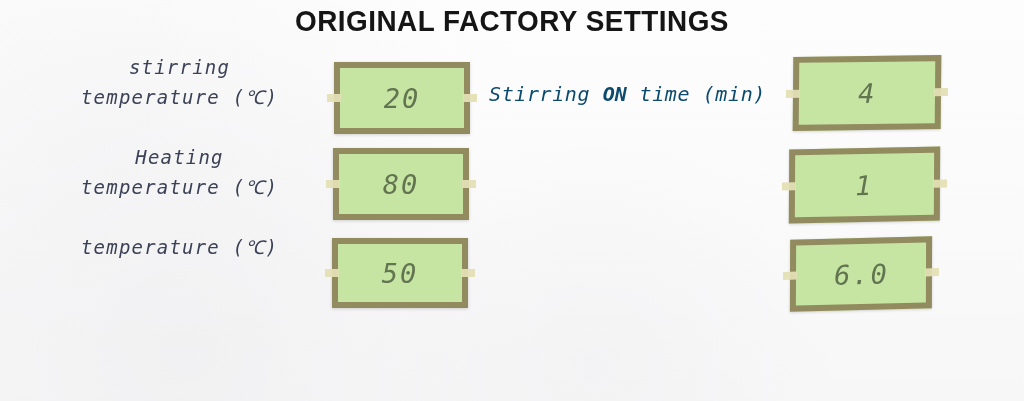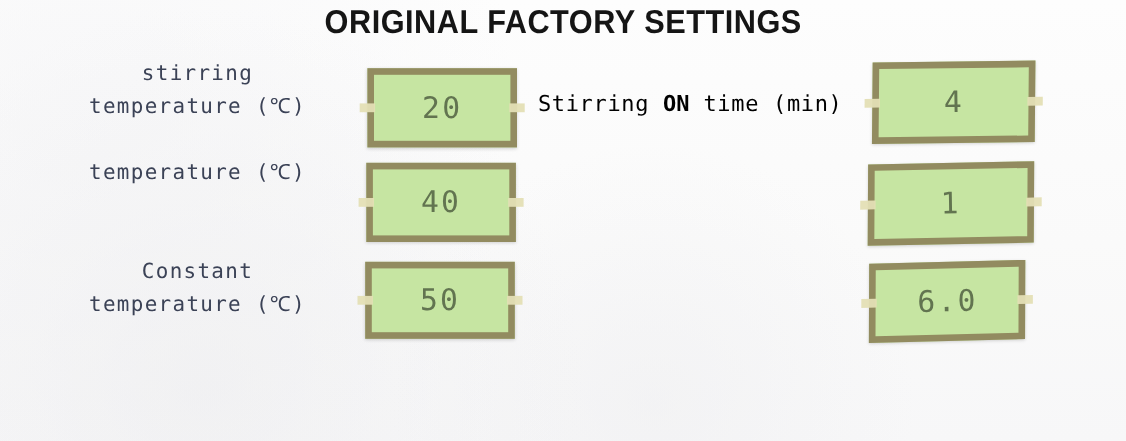--- a/index.html
+++ b/index.html
@@ -48,20 +48,21 @@
     transform-origin: center top;
     white-space: nowrap;
   }
 
   
   .row {
     position: absolute;
     left: 0;
     width: 924px;
     height: 92px;
+    font-style: italic;
   }
   .row-1 { top: 52px; }
   .row-2 { top: 142px; }
   .row-3 { top: 232px; }
 
   
   .label-left {
     position: absolute;
     left: 52px;
     top: 0;
@@ -72,21 +73,21 @@
     line-height: 30px;
     letter-spacing: 1.2px;
   }
   .label-left .l1 { display: block; }
   .label-left .l2 { display: block; }
 
   
   .label-right {
     position: absolute;
     top: 30px;
-    color: #000000;
+    color: #0c4a6e;
     font-size: 20px;
     letter-spacing: 0.6px;
     white-space: nowrap;
   }
   .label-right-1 { left: 489px; }
   .label-right-2 { left: 473px; top: 32px; }
   .label-right-3 { left: 512px; top: 33px; }
   .label-right b {
     font-weight: bold;
     letter-spacing: 0px;
@@ -168,41 +169,41 @@
     <div class="vbox box-r1">
       <span class="nub left"></span>
       <span class="nub right"></span>
       <span class="val">4</span>
     </div>
   </div>
 
   <div class="row row-2">
 
     <div class="label-left">
+      <span class="l1">Heating</span>
       <span class="l2">temperature (℃)</span>
     </div>
 
     <div class="vbox box-l2">
       <span class="nub left"></span>
       <span class="nub right"></span>
-      <span class="val">40</span>
+      <span class="val">80</span>
     </div>
 
 
     <div class="vbox box-r2">
       <span class="nub left"></span>
       <span class="nub right"></span>
       <span class="val">1</span>
     </div>
   </div>
 
   <div class="row row-3">
 
     <div class="label-left">
-      <span class="l1">Constant</span>
       <span class="l2">temperature (℃)</span>
     </div>
 
     <div class="vbox box-l3">
       <span class="nub left"></span>
       <span class="nub right"></span>
       <span class="val">50</span>
     </div>
 
 

